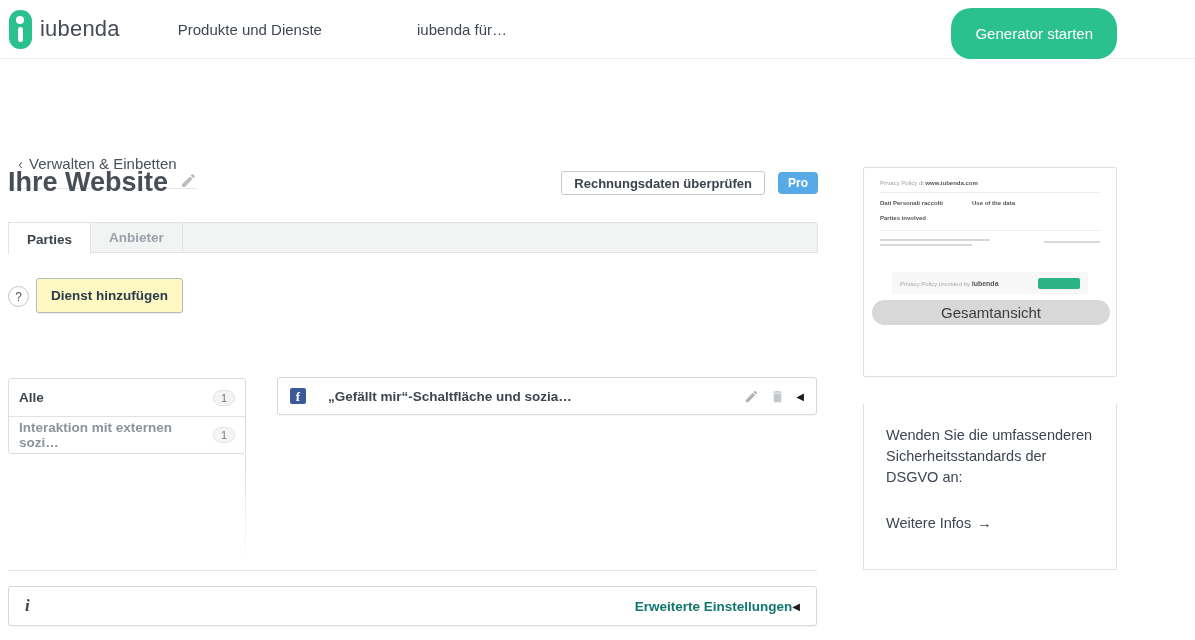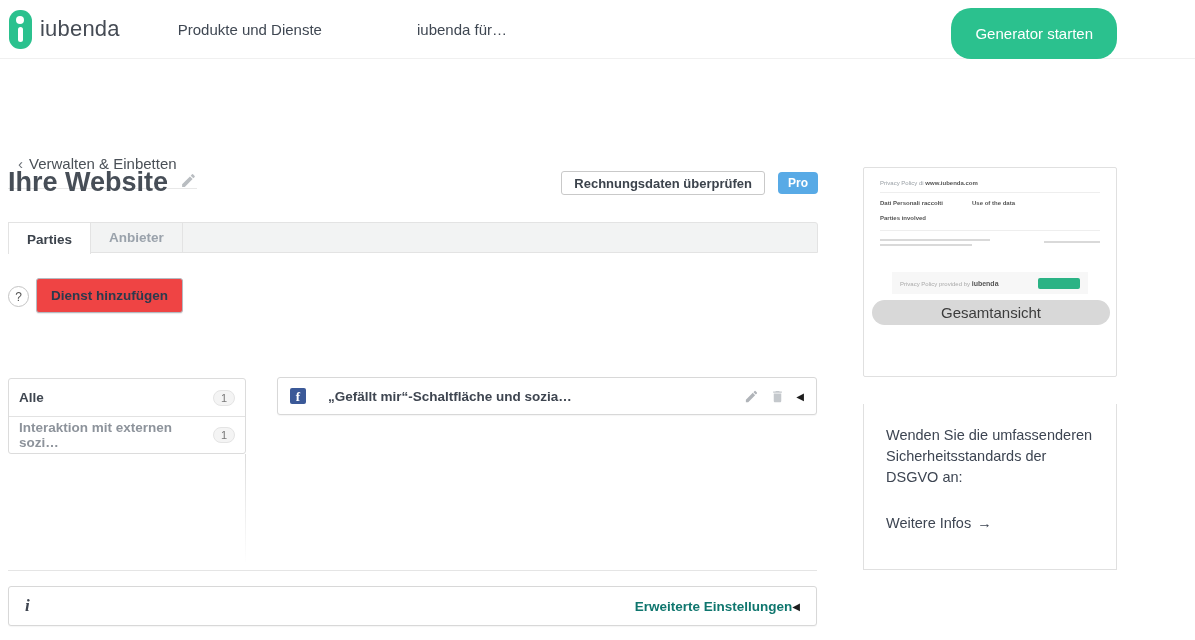--- a/index.html
+++ b/index.html
@@ -56,21 +56,21 @@
   .tab.inactive { color:#9aa2ab; border-right:1px solid #e3e3e3; }
 
   .heading-row { position:absolute; left:8px; top:219px; width:810px;
                  display:flex; justify-content:space-between; align-items:flex-start; }
   .section-heading { font-size:20px; font-weight:bold; color:#3d4450;
                      line-height:28px; max-width:460px; }
   .heading-actions { display:flex; align-items:flex-start; gap:7px; }
   .help-circle { width:21px; height:21px; border:1px solid #c4c4c4; border-radius:50%;
                  color:#555; font-size:12px; display:flex; align-items:center;
                  justify-content:center; margin-top:8px; cursor:pointer; background:#fff; }
-  .add-btn { background:#ef4444; border:1px solid #b5bac1; border-radius:3px;
+  .add-btn { background:#fef9c3; border:1px solid #b5bac1; border-radius:3px;
              color:#2b3a4d; font-weight:bold; font-size:13.5px; padding:9px 14px;
              font-family:inherit; cursor:pointer; box-shadow:0 1px 1px rgba(0,0,0,0.08); }
 
   .filter-box { position:absolute; left:8px; top:319px; width:238px;
                 border:1px solid #dcdcdc; border-radius:3px; background:#fff; }
   .filter-row { height:37px; display:flex; align-items:center;
                 justify-content:space-between; padding:0 10px; cursor:pointer; }
   .filter-row + .filter-row { border-top:1px solid #e2e2e2; }
   .filter-label { font-size:13.5px; font-weight:bold; }
   .filter-row.active .filter-label { color:#3f4650; }

